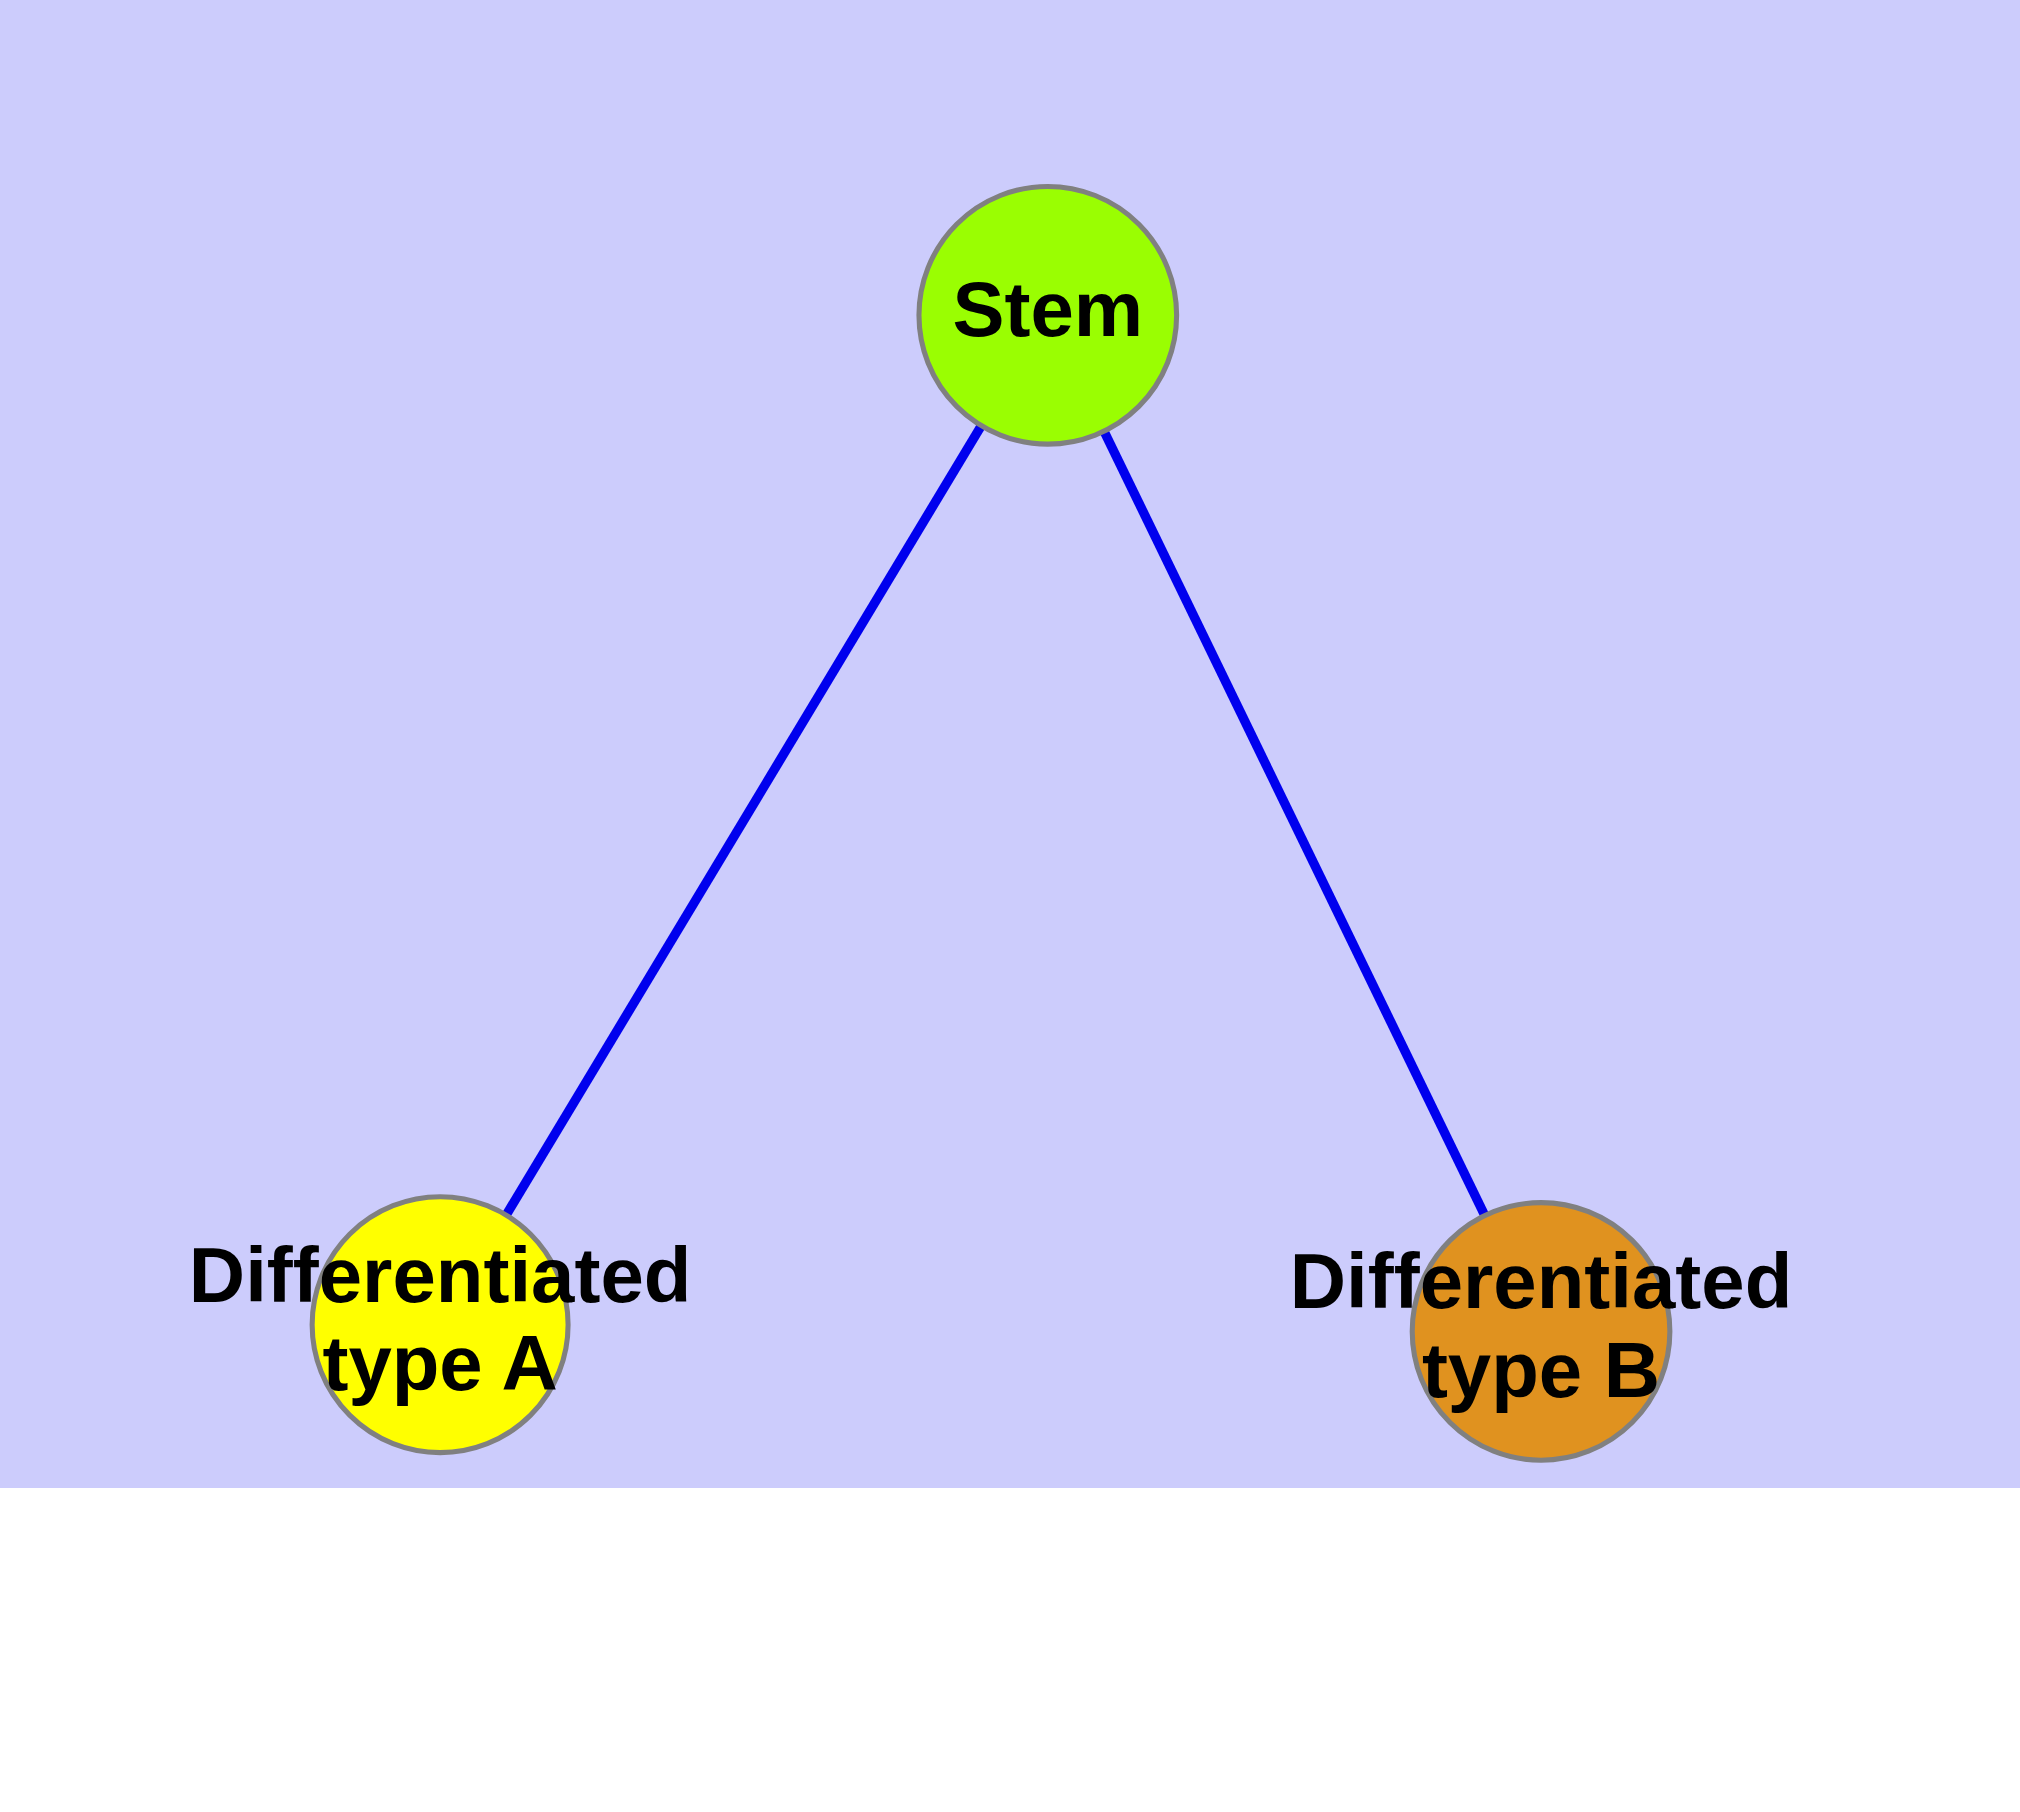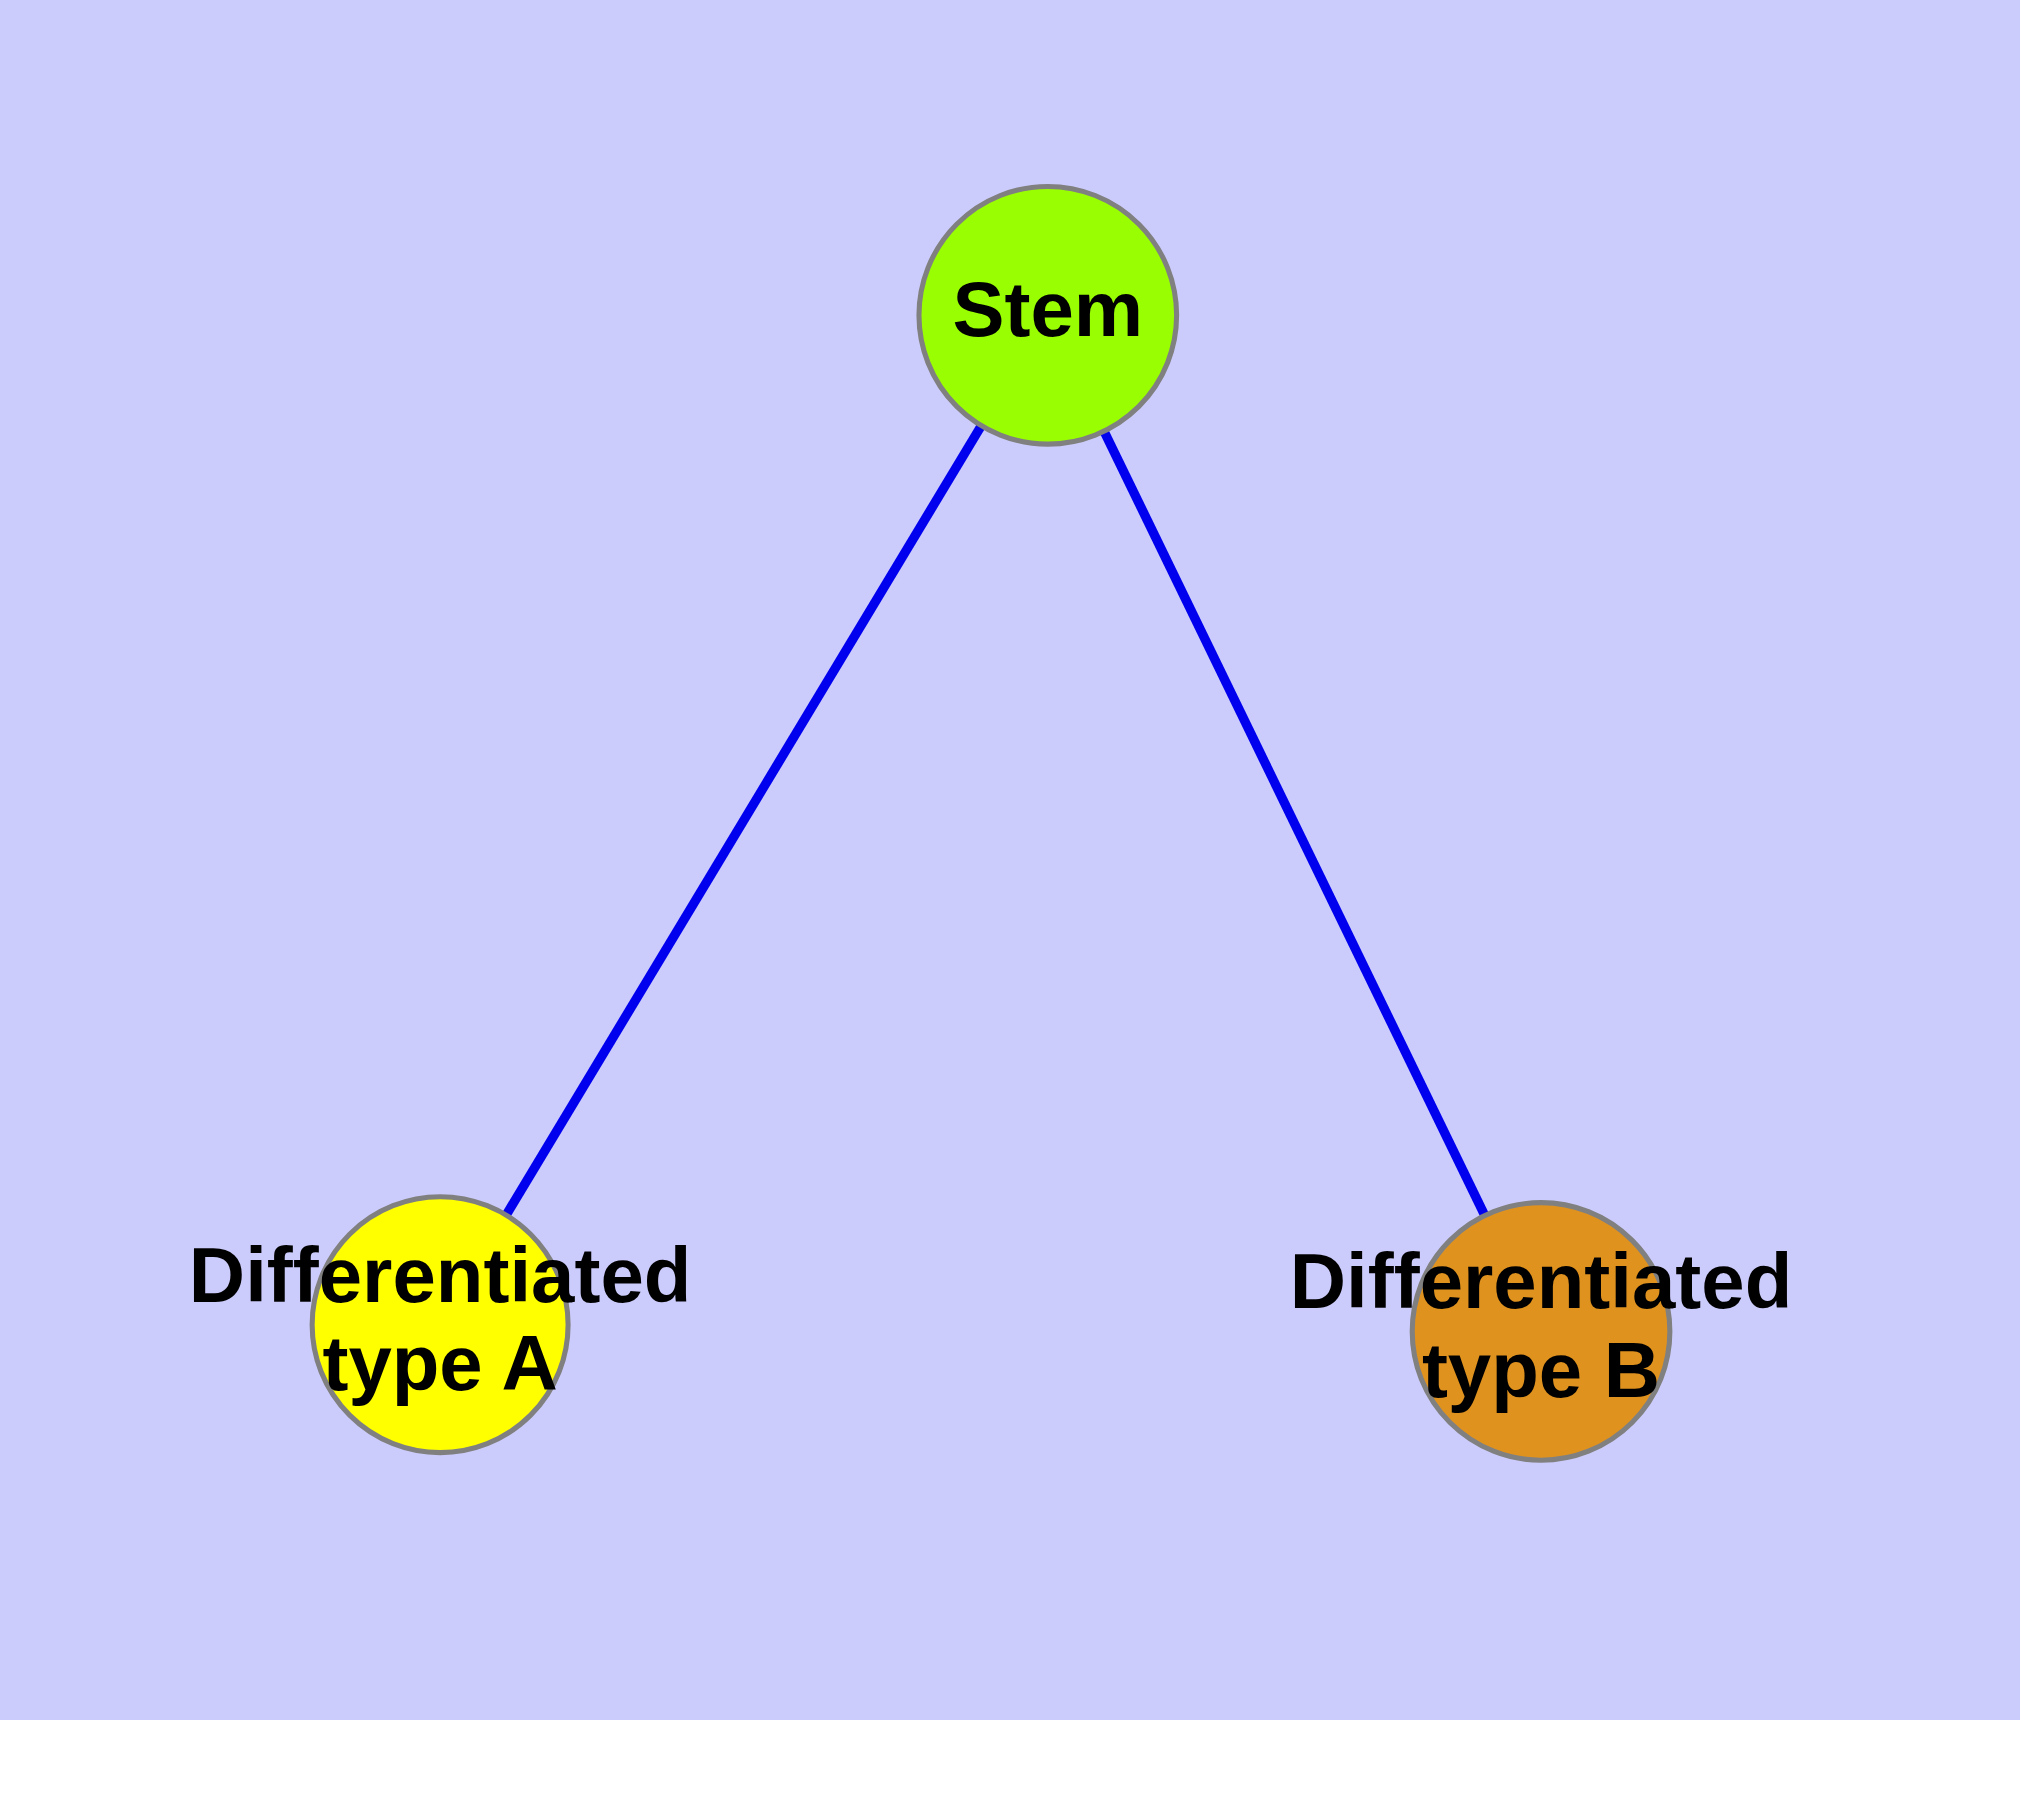--- a/index.html
+++ b/index.html
@@ -33,21 +33,21 @@
   .edge-line {
     stroke-linecap: butt;
   }
   .node-circle {
     stroke-width: 6;
   }
 </style>
 </head>
 <body>
 
-<div id="canvas" style="background: rgb(204, 204, 252); width: 2021px; height: 1720px;">
+<div id="canvas" style="background: rgb(204, 204, 252); width: 2021px; height: 1488px;">
   <svg id="graph-svg" viewBox="0 0 2384 2138" xmlns="http://www.w3.org/2000/svg">
     <rect id="bg-rect" x="0" y="0" width="2384" height="2138" fill="#ccccfc"></rect>
     <g id="edges-layer">
         <line x1="1157.6037793031442" y1="502.2230109483338" x2="596.8804560870082" y2="1433.6337193868526" stroke="#0000ee" stroke-width="11" class="edge-line"></line>
         <line x1="1302.3751260045315" y1="508.7418832979953" x2="1751.6248739954685" y2="1434.2581167020048" stroke="#0000ee" stroke-width="11" class="edge-line"></line>
       </g>
     <g id="nodes-layer">
         <circle cx="1236" cy="372" r="152" fill="#9afe02" stroke="#808080" class="node-circle"></circle>
         <circle cx="519" cy="1563" r="151" fill="#ffff00" stroke="#808080" class="node-circle"></circle>
         <circle cx="1818" cy="1571" r="152" fill="#e0921f" stroke="#808080" class="node-circle"></circle>

